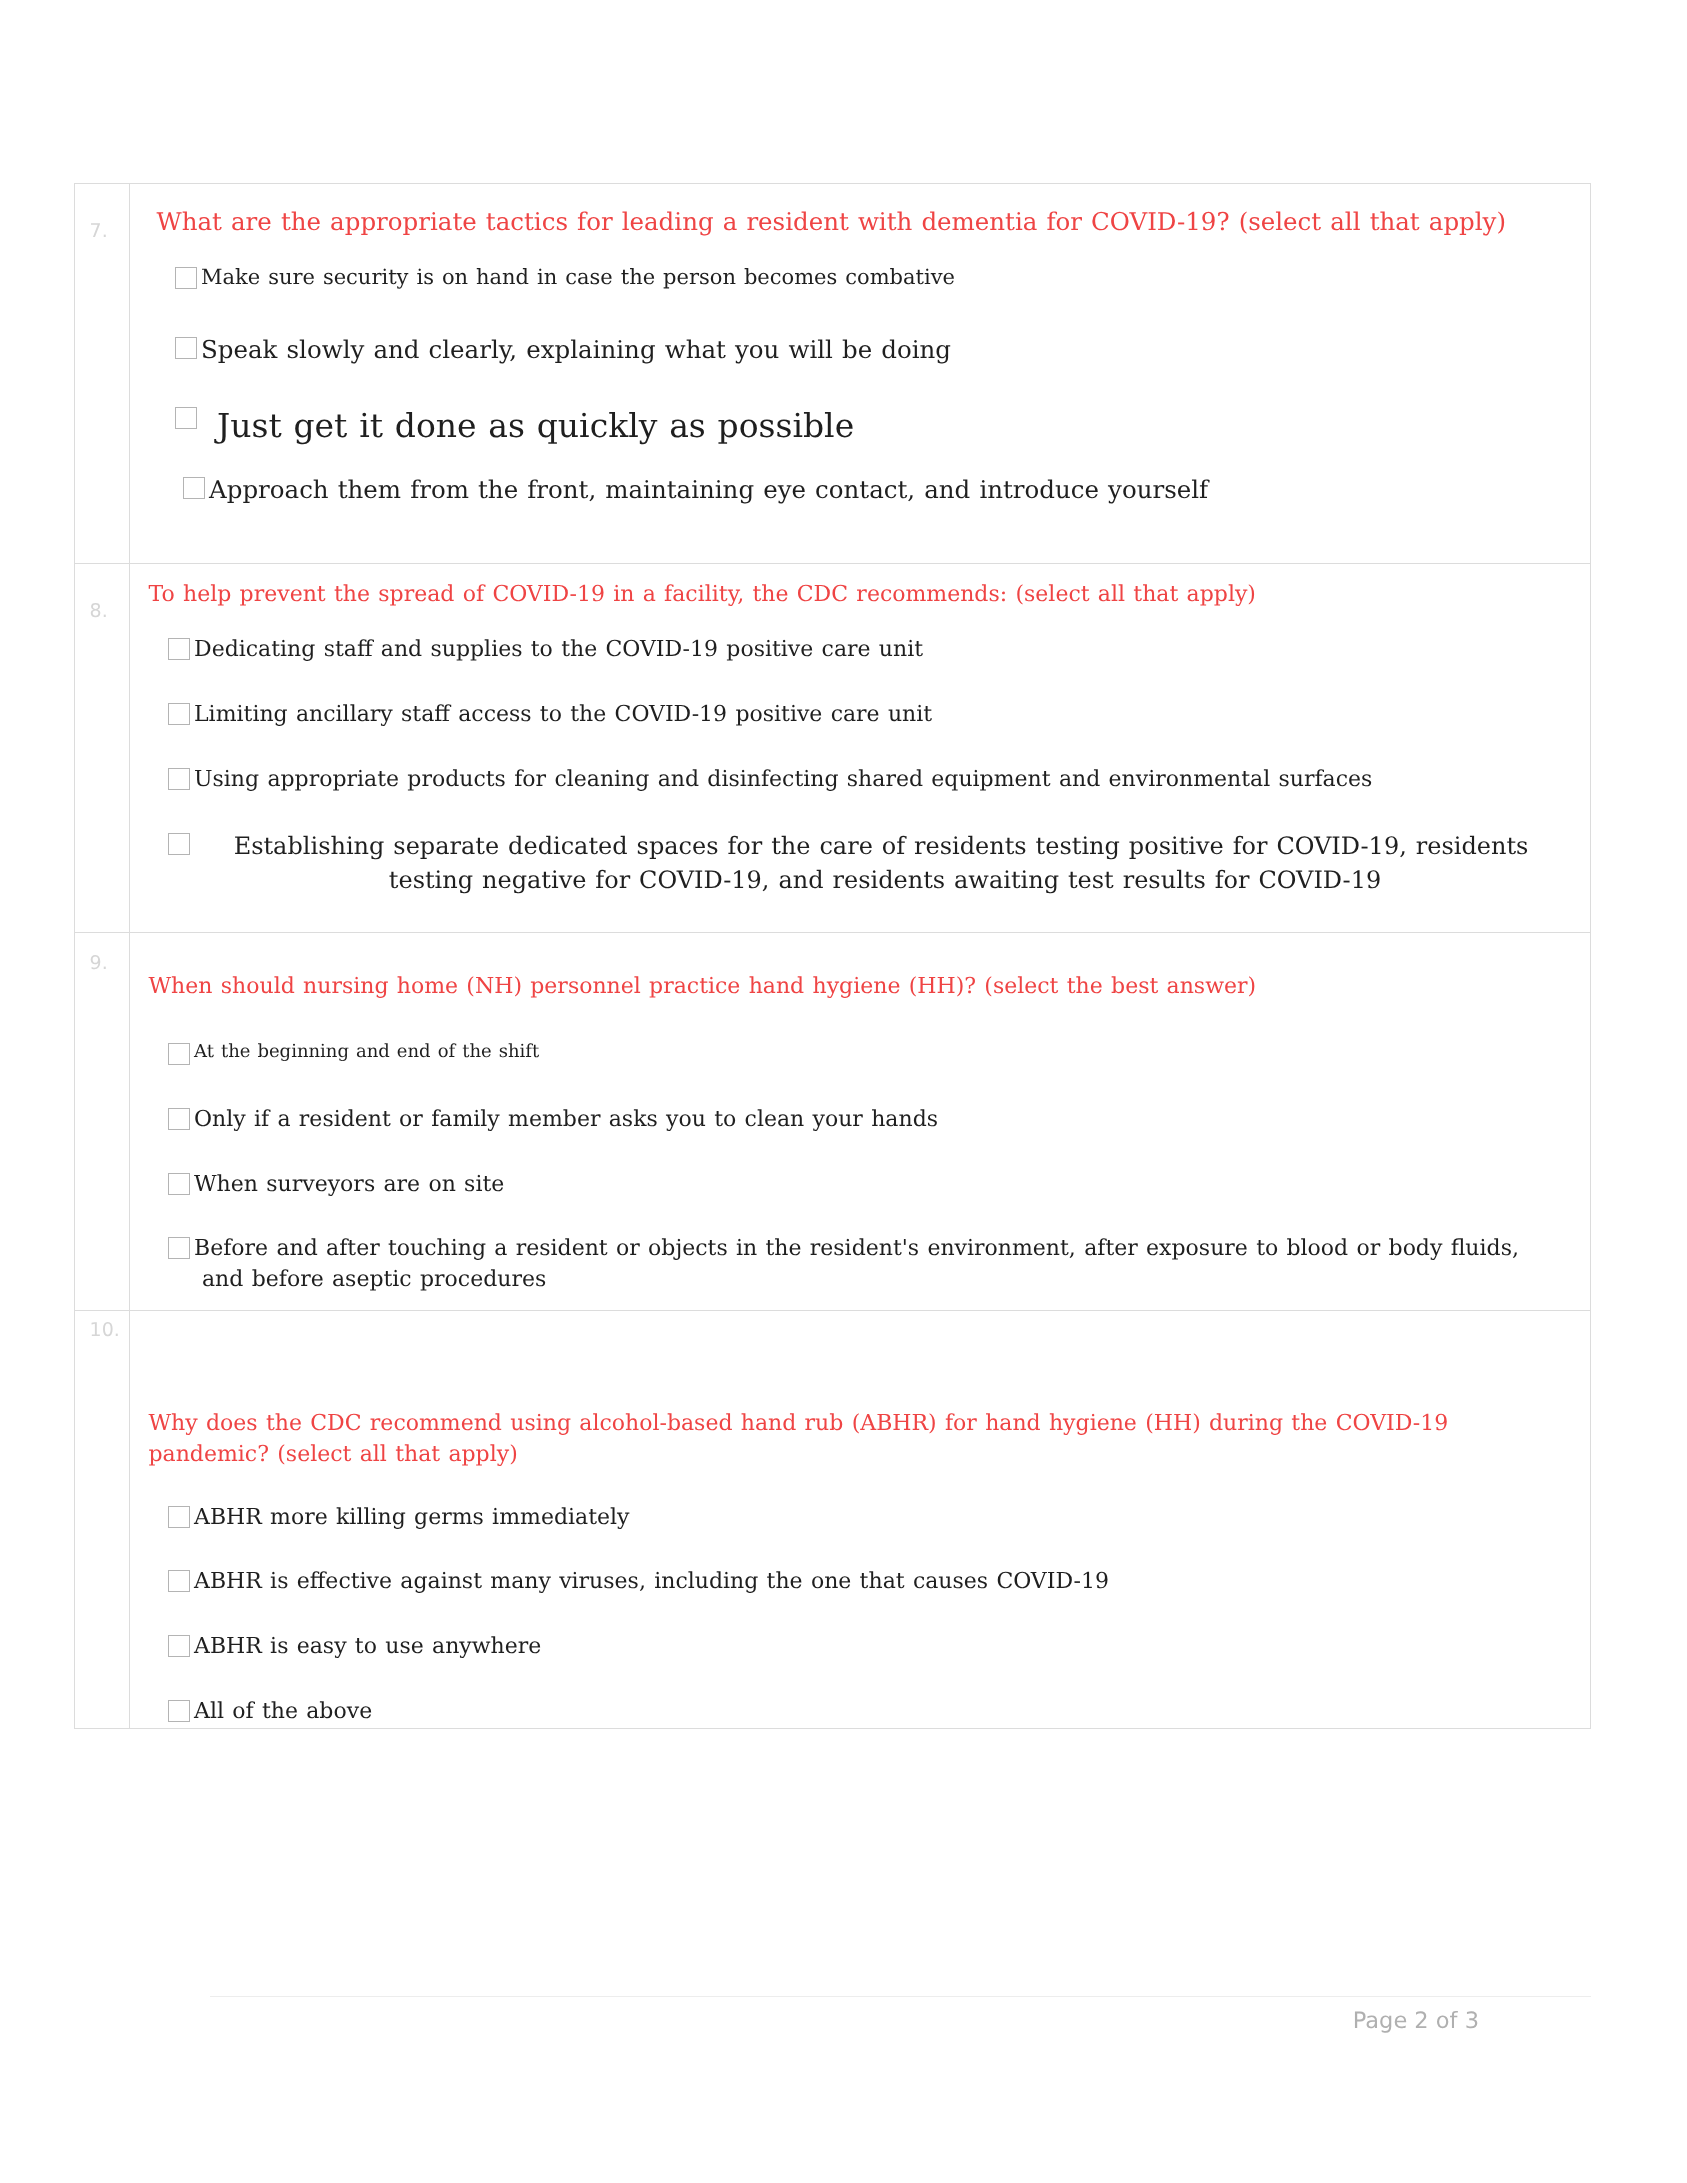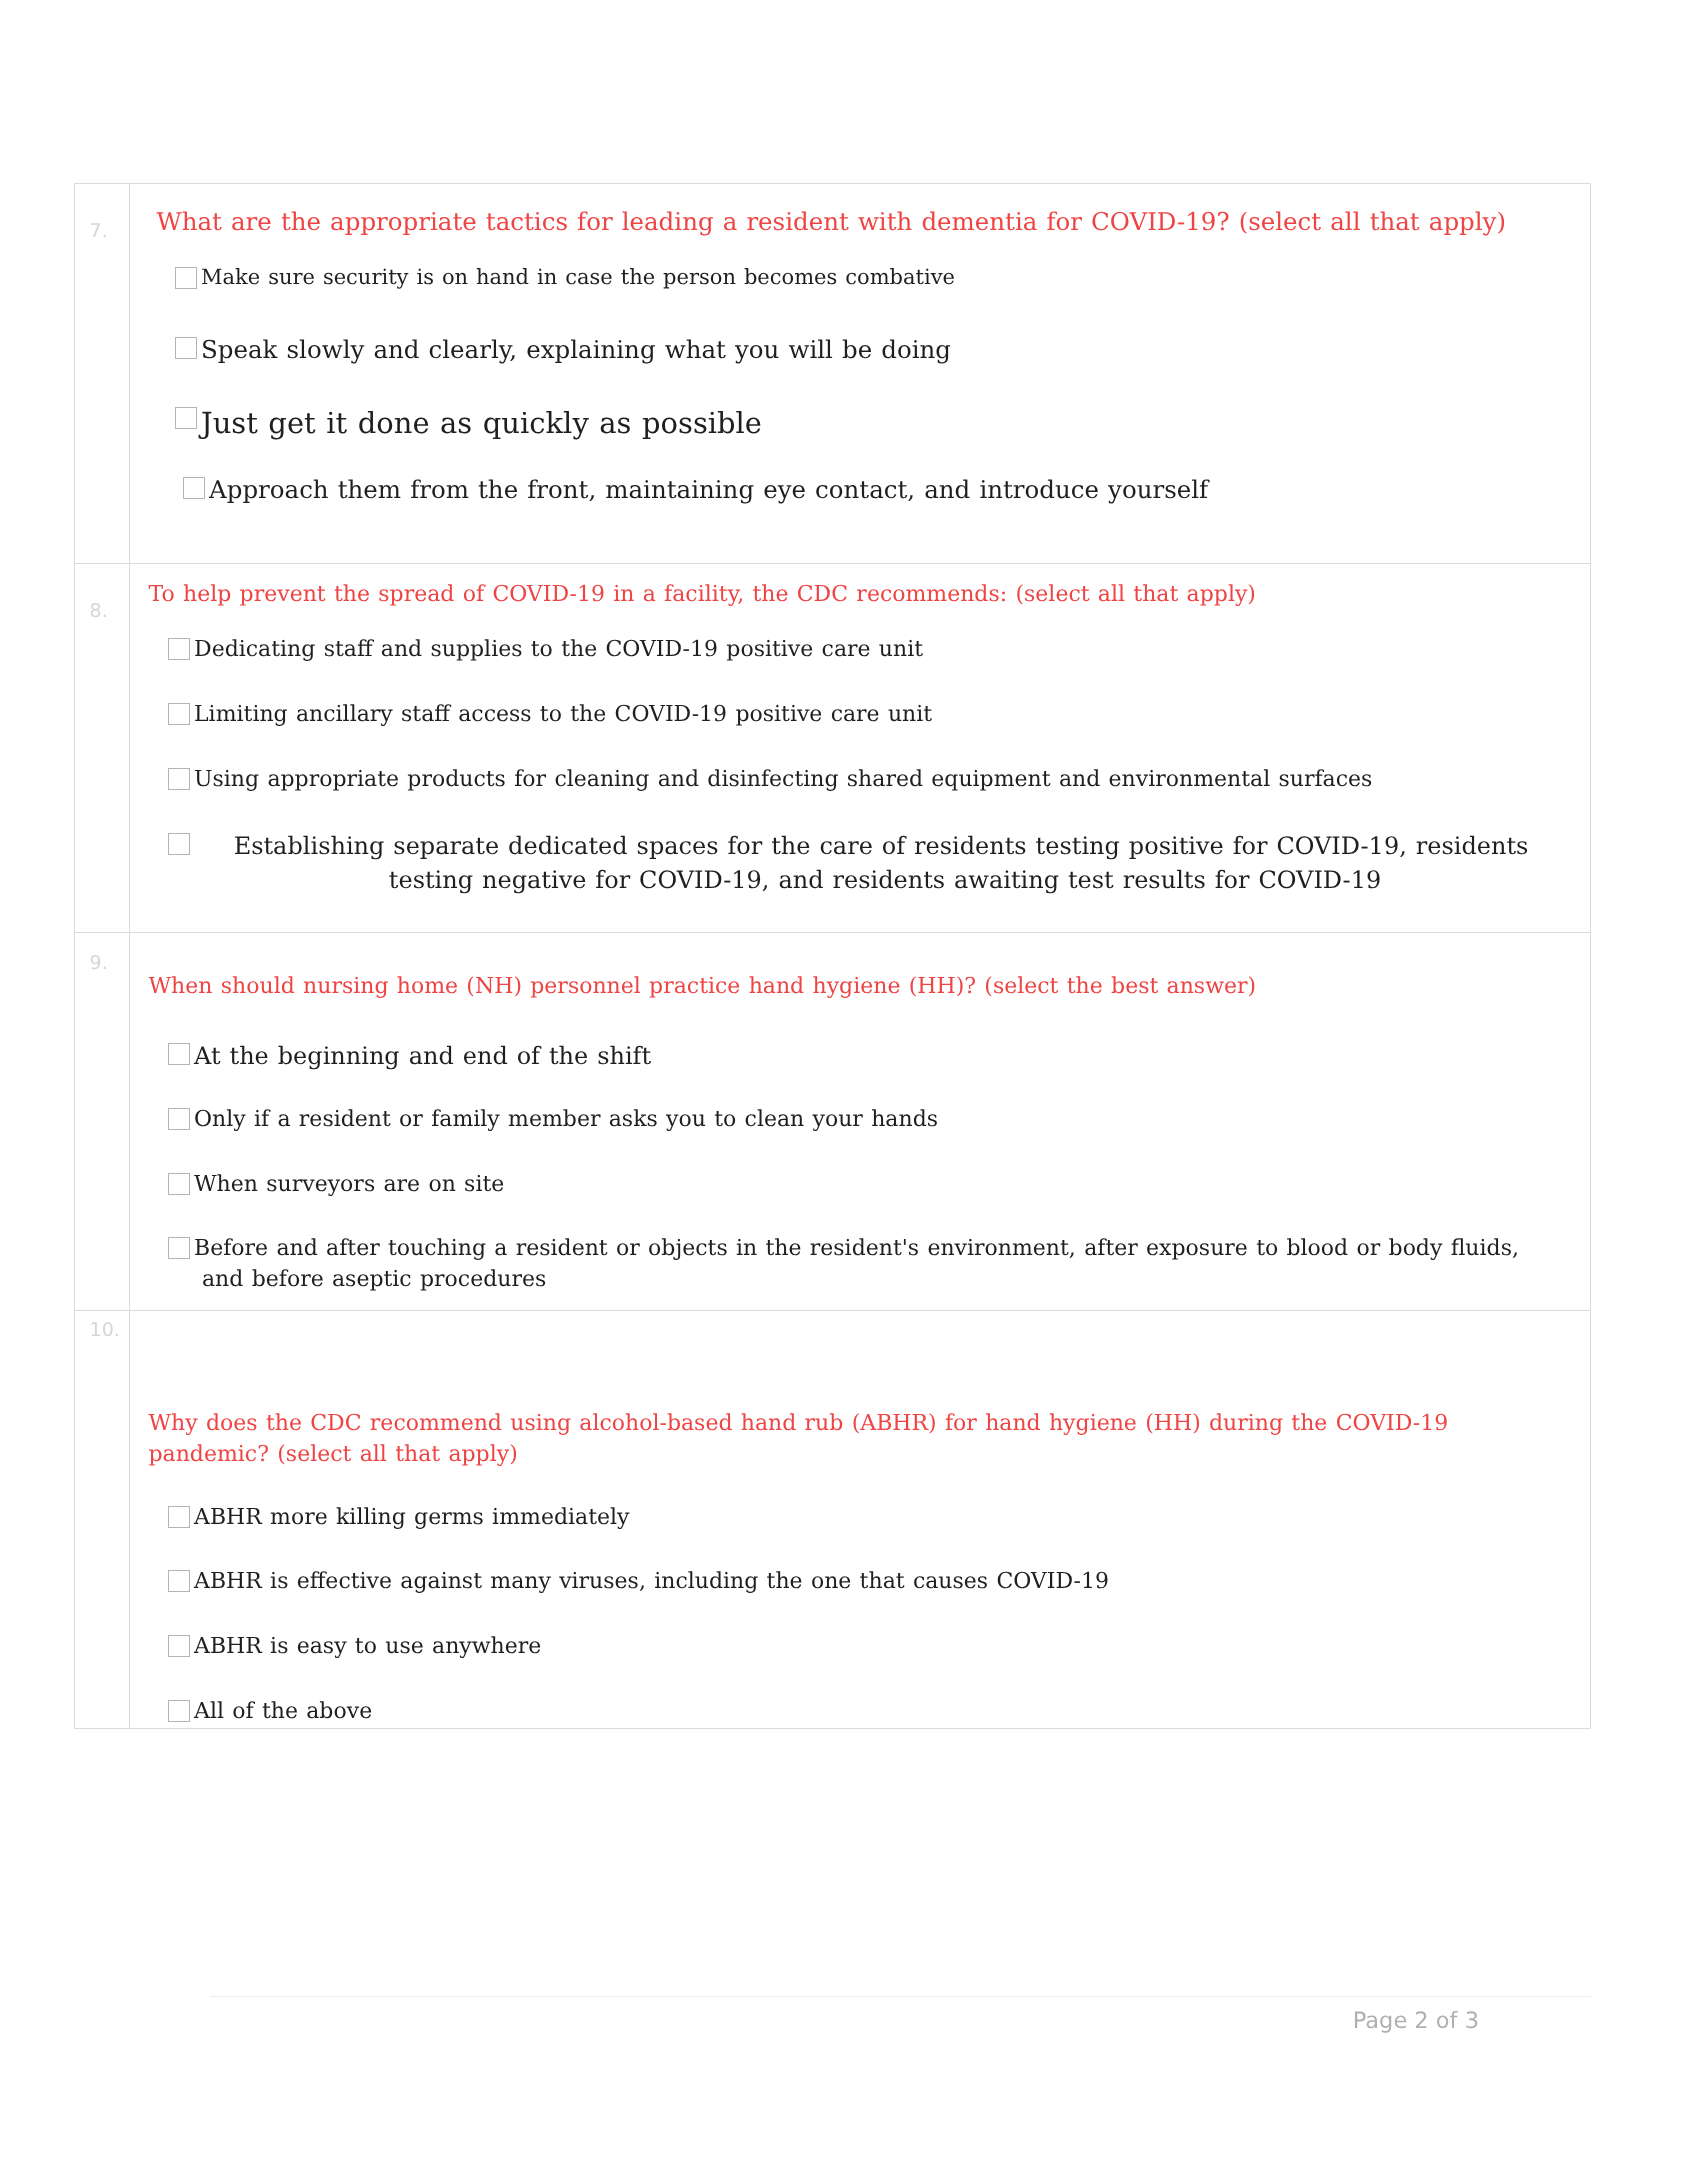--- a/index.html
+++ b/index.html
@@ -43,21 +43,21 @@
         <div class="bodycol">
           <div class="qtext" style="font-size: 24.5px; left: 26.5px; top: 20.5px; width: 1412px;">What are the appropriate tactics for leading a resident with dementia for COVID-19? (select all that apply)</div>
           <div class="opt" style="font-size: 21px; left: 45px; top: 79px; width: 1393px;">
             <span class="cb"></span>
             <span class="olabel">Make sure security is on hand in case the person becomes combative</span>
           </div>
           <div class="opt" style="font-size: 24.5px; left: 45px; top: 149px; width: 1393px;">
             <span class="cb"></span>
             <span class="olabel">Speak slowly and clearly, explaining what you will be doing</span>
           </div>
-          <div class="opt" style="font-size: 29px; left: 45px; top: 219px; width: 1393px;">
+          <div class="opt" style="font-size: 33px; left: 45px; top: 219px; width: 1393px; gap: 16px;">
             <span class="cb"></span>
             <span class="olabel">Just get it done as quickly as possible</span>
           </div>
           <div class="opt" style="font-size: 24.5px; left: 45px; top: 289px; width: 1393px; margin-left: 8px;">
             <span class="cb"></span>
             <span class="olabel">Approach them from the front, maintaining eye contact, and introduce yourself</span>
           </div>
         </div>
       </div>
       <div class="qrow" style="height: 369px;">
@@ -83,21 +83,21 @@
             <span class="olabel">Establishing separate dedicated spaces for the care of residents testing positive for COVID-19, residents testing negative for COVID-19, and residents awaiting test results for COVID-19</span>
           </div>
         </div>
       </div>
       <div class="qrow" style="height: 378px;">
         <div class="numcol">
           <div class="num" style="top: 20px;">9.</div>
         </div>
         <div class="bodycol">
           <div class="qtext" style="font-size: 22px; left: 18.5px; top: 38px; width: 1420px;">When should nursing home (NH) personnel practice hand hygiene (HH)? (select the best answer)</div>
-          <div class="opt" style="font-size: 24px; left: 38px; top: 106px; width: 1400px;">
+          <div class="opt" style="font-size: 18px; left: 38px; top: 106px; width: 1400px;">
             <span class="cb"></span>
             <span class="olabel">At the beginning and end of the shift</span>
           </div>
           <div class="opt" style="font-size: 22px; left: 38px; top: 171px; width: 1400px;">
             <span class="cb"></span>
             <span class="olabel">Only if a resident or family member asks you to clean your hands</span>
           </div>
           <div class="opt" style="font-size: 22px; left: 38px; top: 236px; width: 1400px;">
             <span class="cb"></span>
             <span class="olabel">When surveyors are on site</span>

